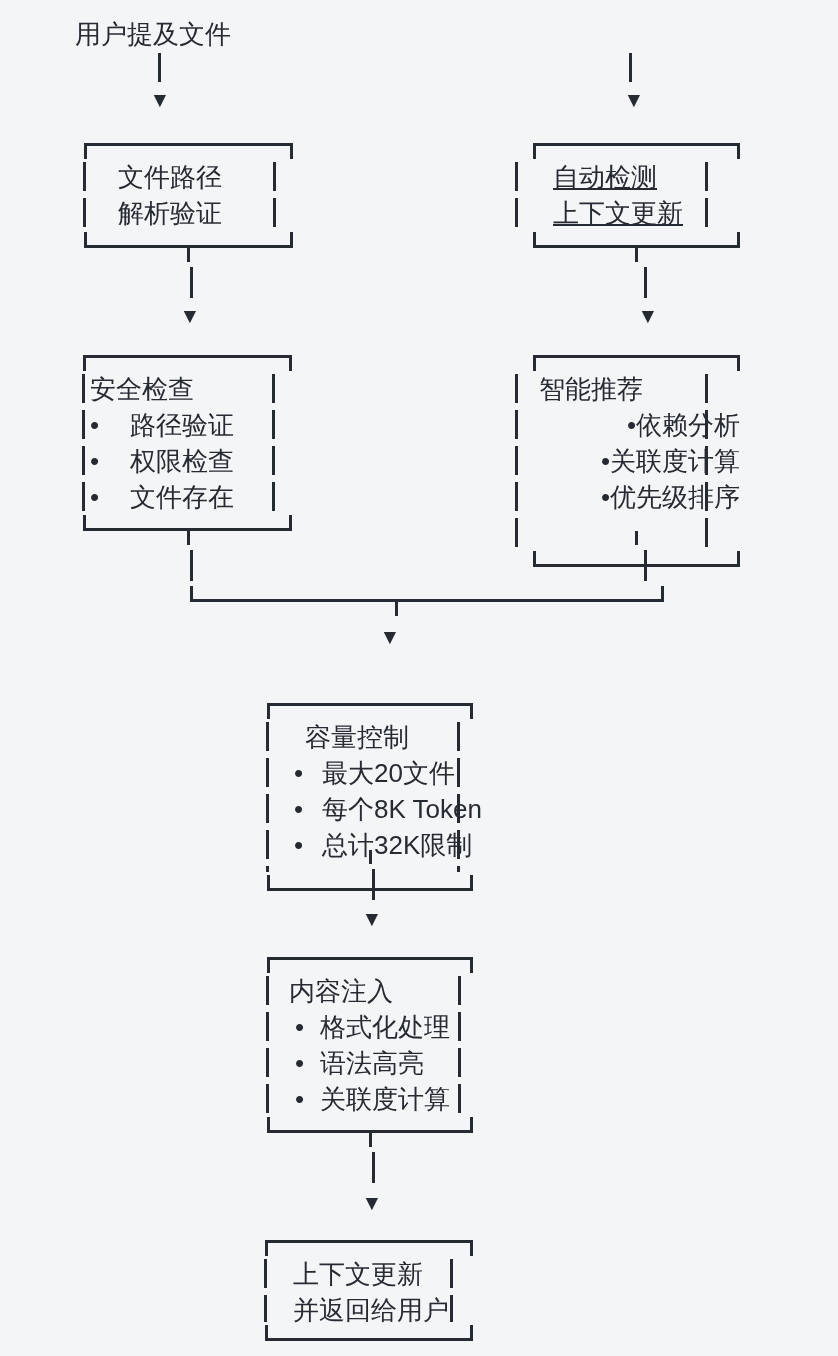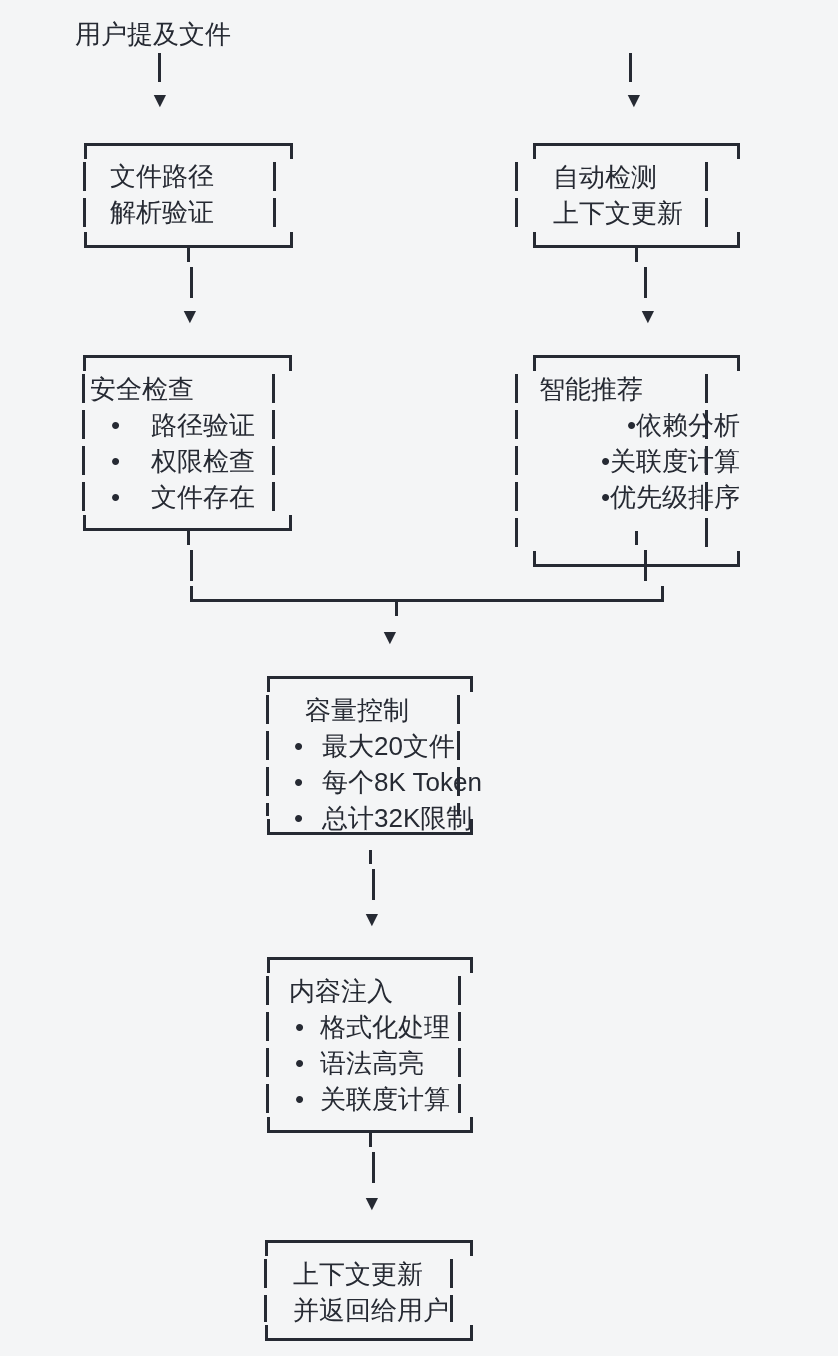--- a/index.html
+++ b/index.html
@@ -52,28 +52,28 @@
   #box-auto-detect, #box-recommend { --vlx: -18px; --vrx: 32px; }
   #box-capacity { --vrx: 13px; }
   #box-inject   { --vrx: 12px; }
   #box-output   { --vrx: 20px; }
 
   .row {
     font-size: 26px;
     line-height: 36px;
     white-space: nowrap;
   }
-  #box-file-path  .row { padding-left: 26px; font-family: Liberation Serif, serif; }
-  #box-auto-detect .row { padding-left: 20px; }
+  #box-file-path  .row { padding-left: 34px; }
+  #box-auto-detect .row { padding-left: 20px; text-decoration: underline; }
   #box-output     .row { padding-left: 28px; }
   #box-security  .title { padding-left: 7px; }
   #box-recommend .title { padding-left: 6px;  }
   #box-capacity  .title { padding-left: 38px; }
   #box-inject    .title { padding-left: 22px; }
-  .li { padding-left: 28px; }
+  .li { padding-left: 7px; }
   #box-recommend .li { padding-left: 11px; text-align: right; }
   #box-capacity  .li { padding-left: 27px; }
   #box-inject    .li { padding-left: 28px; }
   .bullet { display: inline-block; width: 40px; }
   #box-recommend .bullet { width: 24px; }
   #box-capacity  .bullet { width: 28px; }
   #box-inject    .bullet { width: 25px; }
 
   
   .tick, .dash, .stub {
@@ -151,21 +151,21 @@
   <div class="tick" style="left:187px; top:531px; height:14px"></div>
   <div class="dash" style="left:190px; top:550px; height:31px"></div>
   <div class="stub" style="left:190px; top:586px; height:15px"></div>
   <div class="tick" style="left:635px; top:531px; height:14px"></div>
   <div class="dash" style="left:644px; top:550px; height:31px"></div>
   <div class="stub" style="left:661px; top:586px; height:15px"></div>
   <div class="hbar" style="left:190px; top:599px; width:474px"></div>
   <div class="tick" style="left:395px; top:602px; height:14px"></div>
   <span class="ah" style="left:378px; top:629px">▼</span>
 
-  <div class="box" id="box-capacity" style="left:267px; top:676px; width:206px; height:159px">
+  <div class="box" id="box-capacity" style="left:267px; top:703px; width:206px; height:188px">
     <i class="vl"></i>
     <i class="vr"></i>
     <div class="row title">容量控制</div>
     <div class="row li"><span class="bullet">•</span><span>最大20文件</span></div>
     <div class="row li"><span class="bullet">•</span><span>每个8K Token</span></div>
     <div class="row li"><span class="bullet">•</span><span>总计32K限制</span></div>
   </div>
 
   <div class="tick" style="left:369px; top:850px; height:14px"></div>
   <div class="dash" style="left:372px; top:869px; height:31px"></div>

